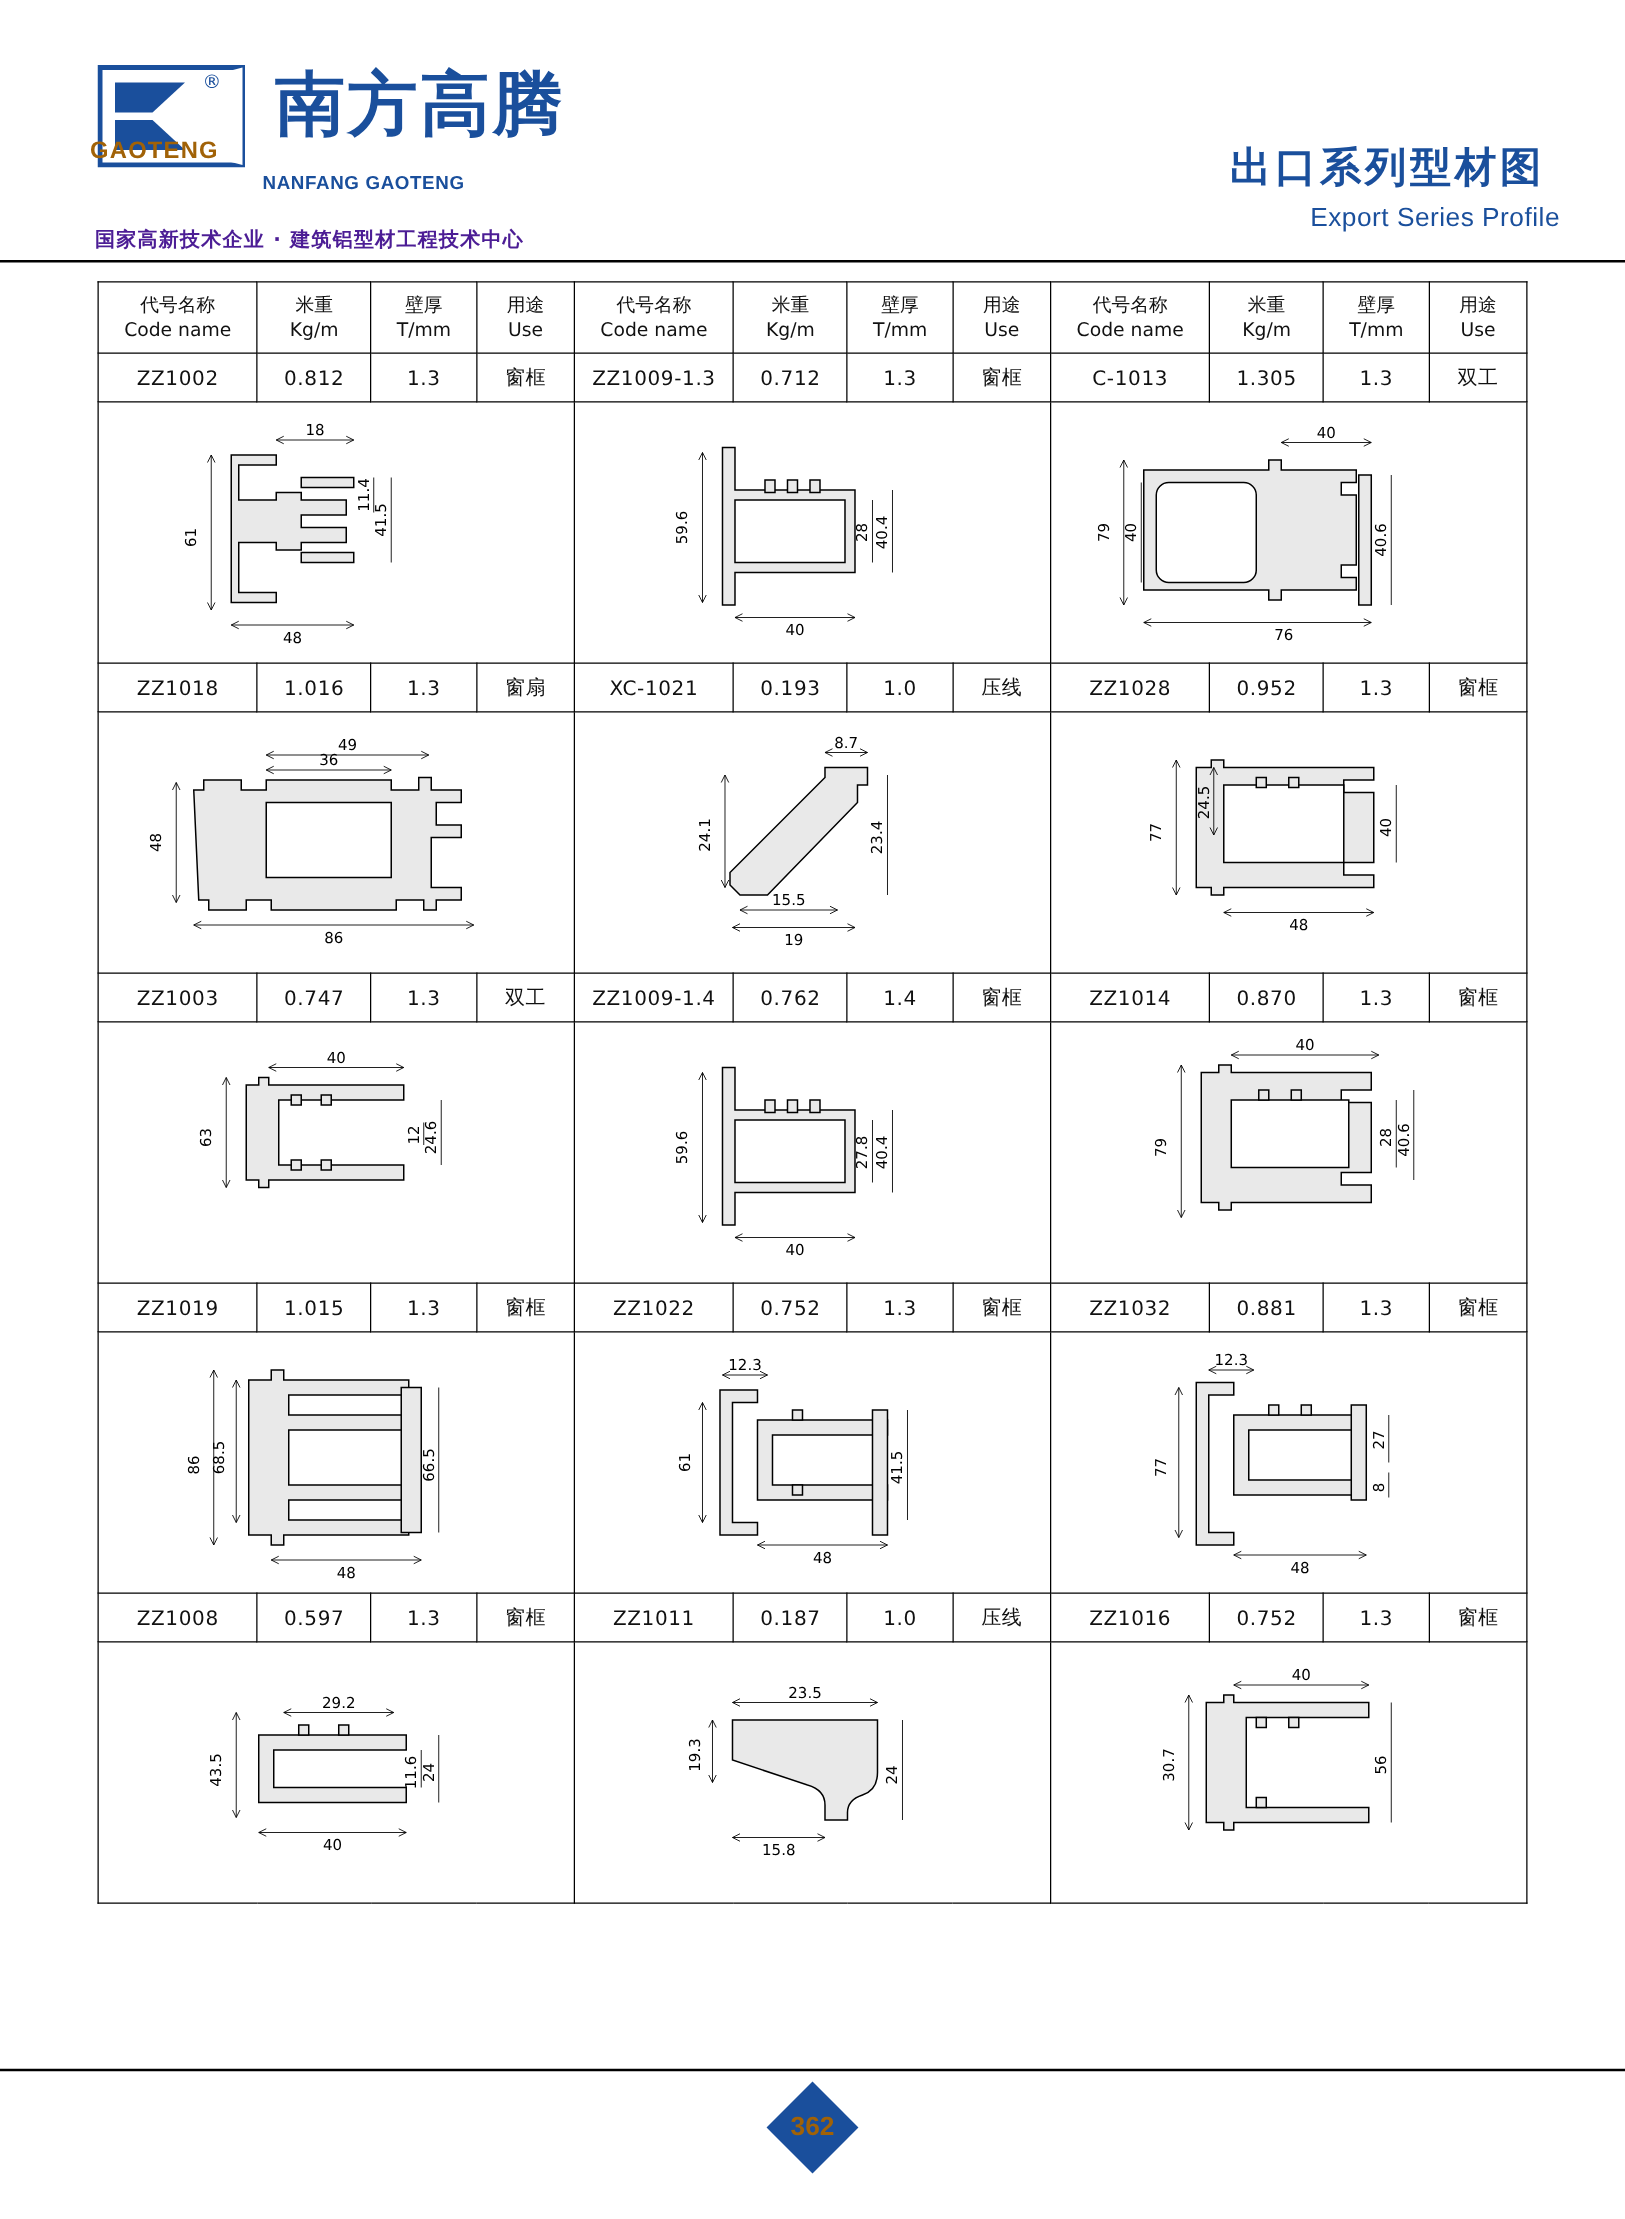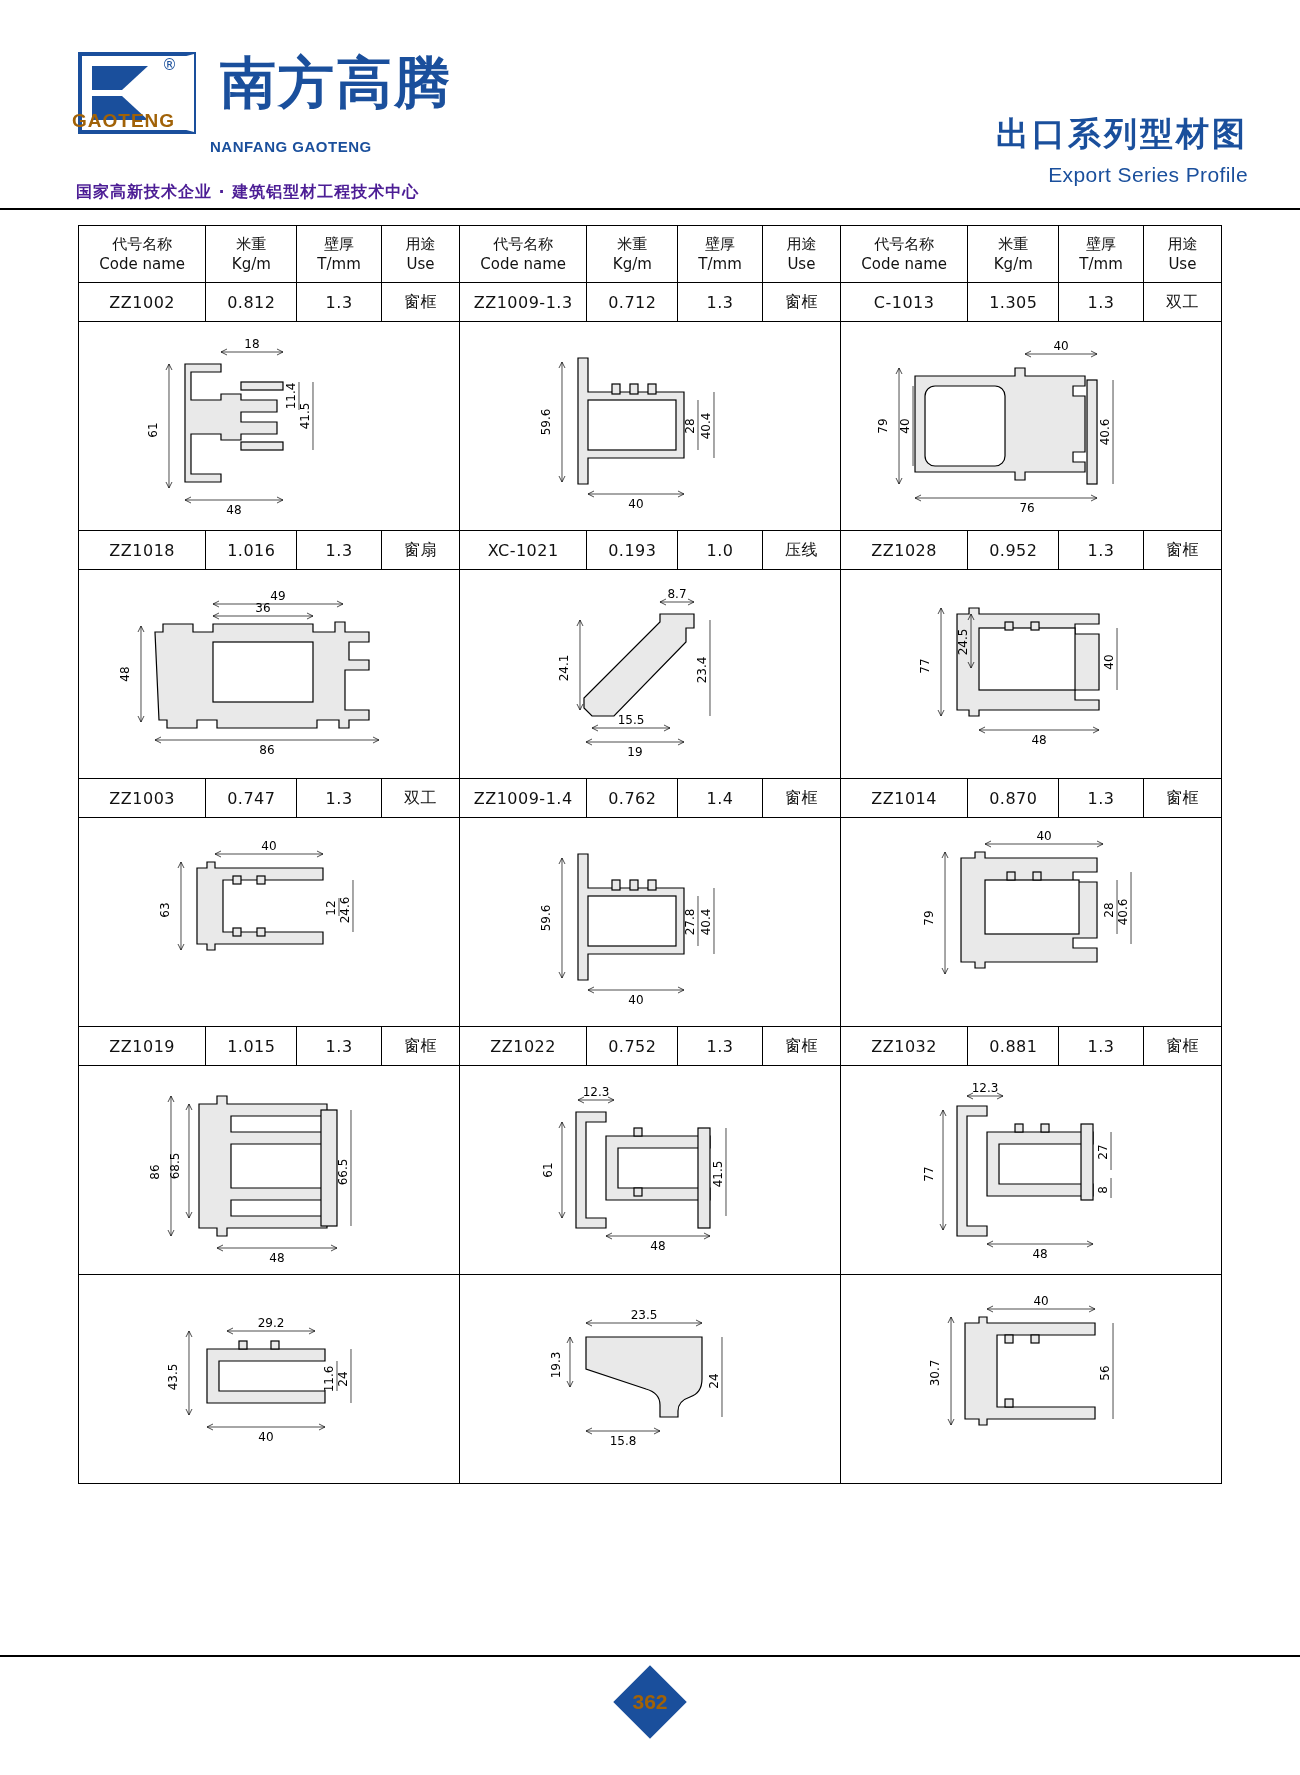--- a/index.html
+++ b/index.html
@@ -30,21 +30,21 @@
   .logo-en-left{
     position:absolute;left:72px;top:110px;
     font-size:19px;font-weight:bold;color:#a16207;letter-spacing:1px;
   }
   .tagline{
     position:absolute;left:76px;top:182px;
     font-size:16px;font-weight:bold;color:#4c1d95;letter-spacing:1px;
     font-family:"DejaVu Sans","Liberation Sans",sans-serif;
   }
   .title-cn{
-    position:absolute;right:52px;top:112px;
+    position:absolute;right:64px;top:112px;
     font-size:33px;font-weight:bold;color:#1a4f9c;letter-spacing:3px;
     font-family:"DejaVu Sans","Liberation Sans",sans-serif;
     text-align:center;
   }
   .title-en{
     position:absolute;right:52px;top:163px;
     font-size:21px;color:#1a4f9c;letter-spacing:.4px;text-align:center;
   }
   .header-rule{
     position:absolute;left:0;top:208px;width:1300px;height:2px;background:#000;
@@ -544,20 +544,34 @@
             <text x="130" y="26" text-anchor="middle">12.3</text>
             <text x="78" y="108" transform="rotate(-90 78 108)" text-anchor="middle">77</text>
             <text x="252" y="86" transform="rotate(-90 252 86)" text-anchor="middle">27</text>
             <text x="252" y="124" transform="rotate(-90 252 124)" text-anchor="middle">8</text>
             <text x="185" y="192" text-anchor="middle">48</text>
           </g>
         </svg>
       </td>
     </tr>
 
+    <tr class="datarow">
+      <td>ZZ1008</td>
+      <td>0.597</td>
+      <td>1.3</td>
+      <td>窗框</td>
+      <td>ZZ1011</td>
+      <td>0.187</td>
+      <td>1.0</td>
+      <td>压线</td>
+      <td>ZZ1016</td>
+      <td>0.752</td>
+      <td>1.3</td>
+      <td>窗框</td>
+    </tr>
 
     <tr class="drawrow">
       <td colspan="4">
         <svg class="cell-svg" viewBox="0 0 352 208" preserveAspectRatio="xMidYMid meet">
           <g fill="#e9e9e9" stroke="#000" stroke-width="1.2">
             <path d="M114 74 h118 v12 h-106 v30 h106 v12 h-118 z"></path>
             <rect x="146" y="66" width="8" height="8"></rect>
             <rect x="178" y="66" width="8" height="8"></rect>
           </g>
           <g stroke="#000" stroke-width="0.7" fill="none">

